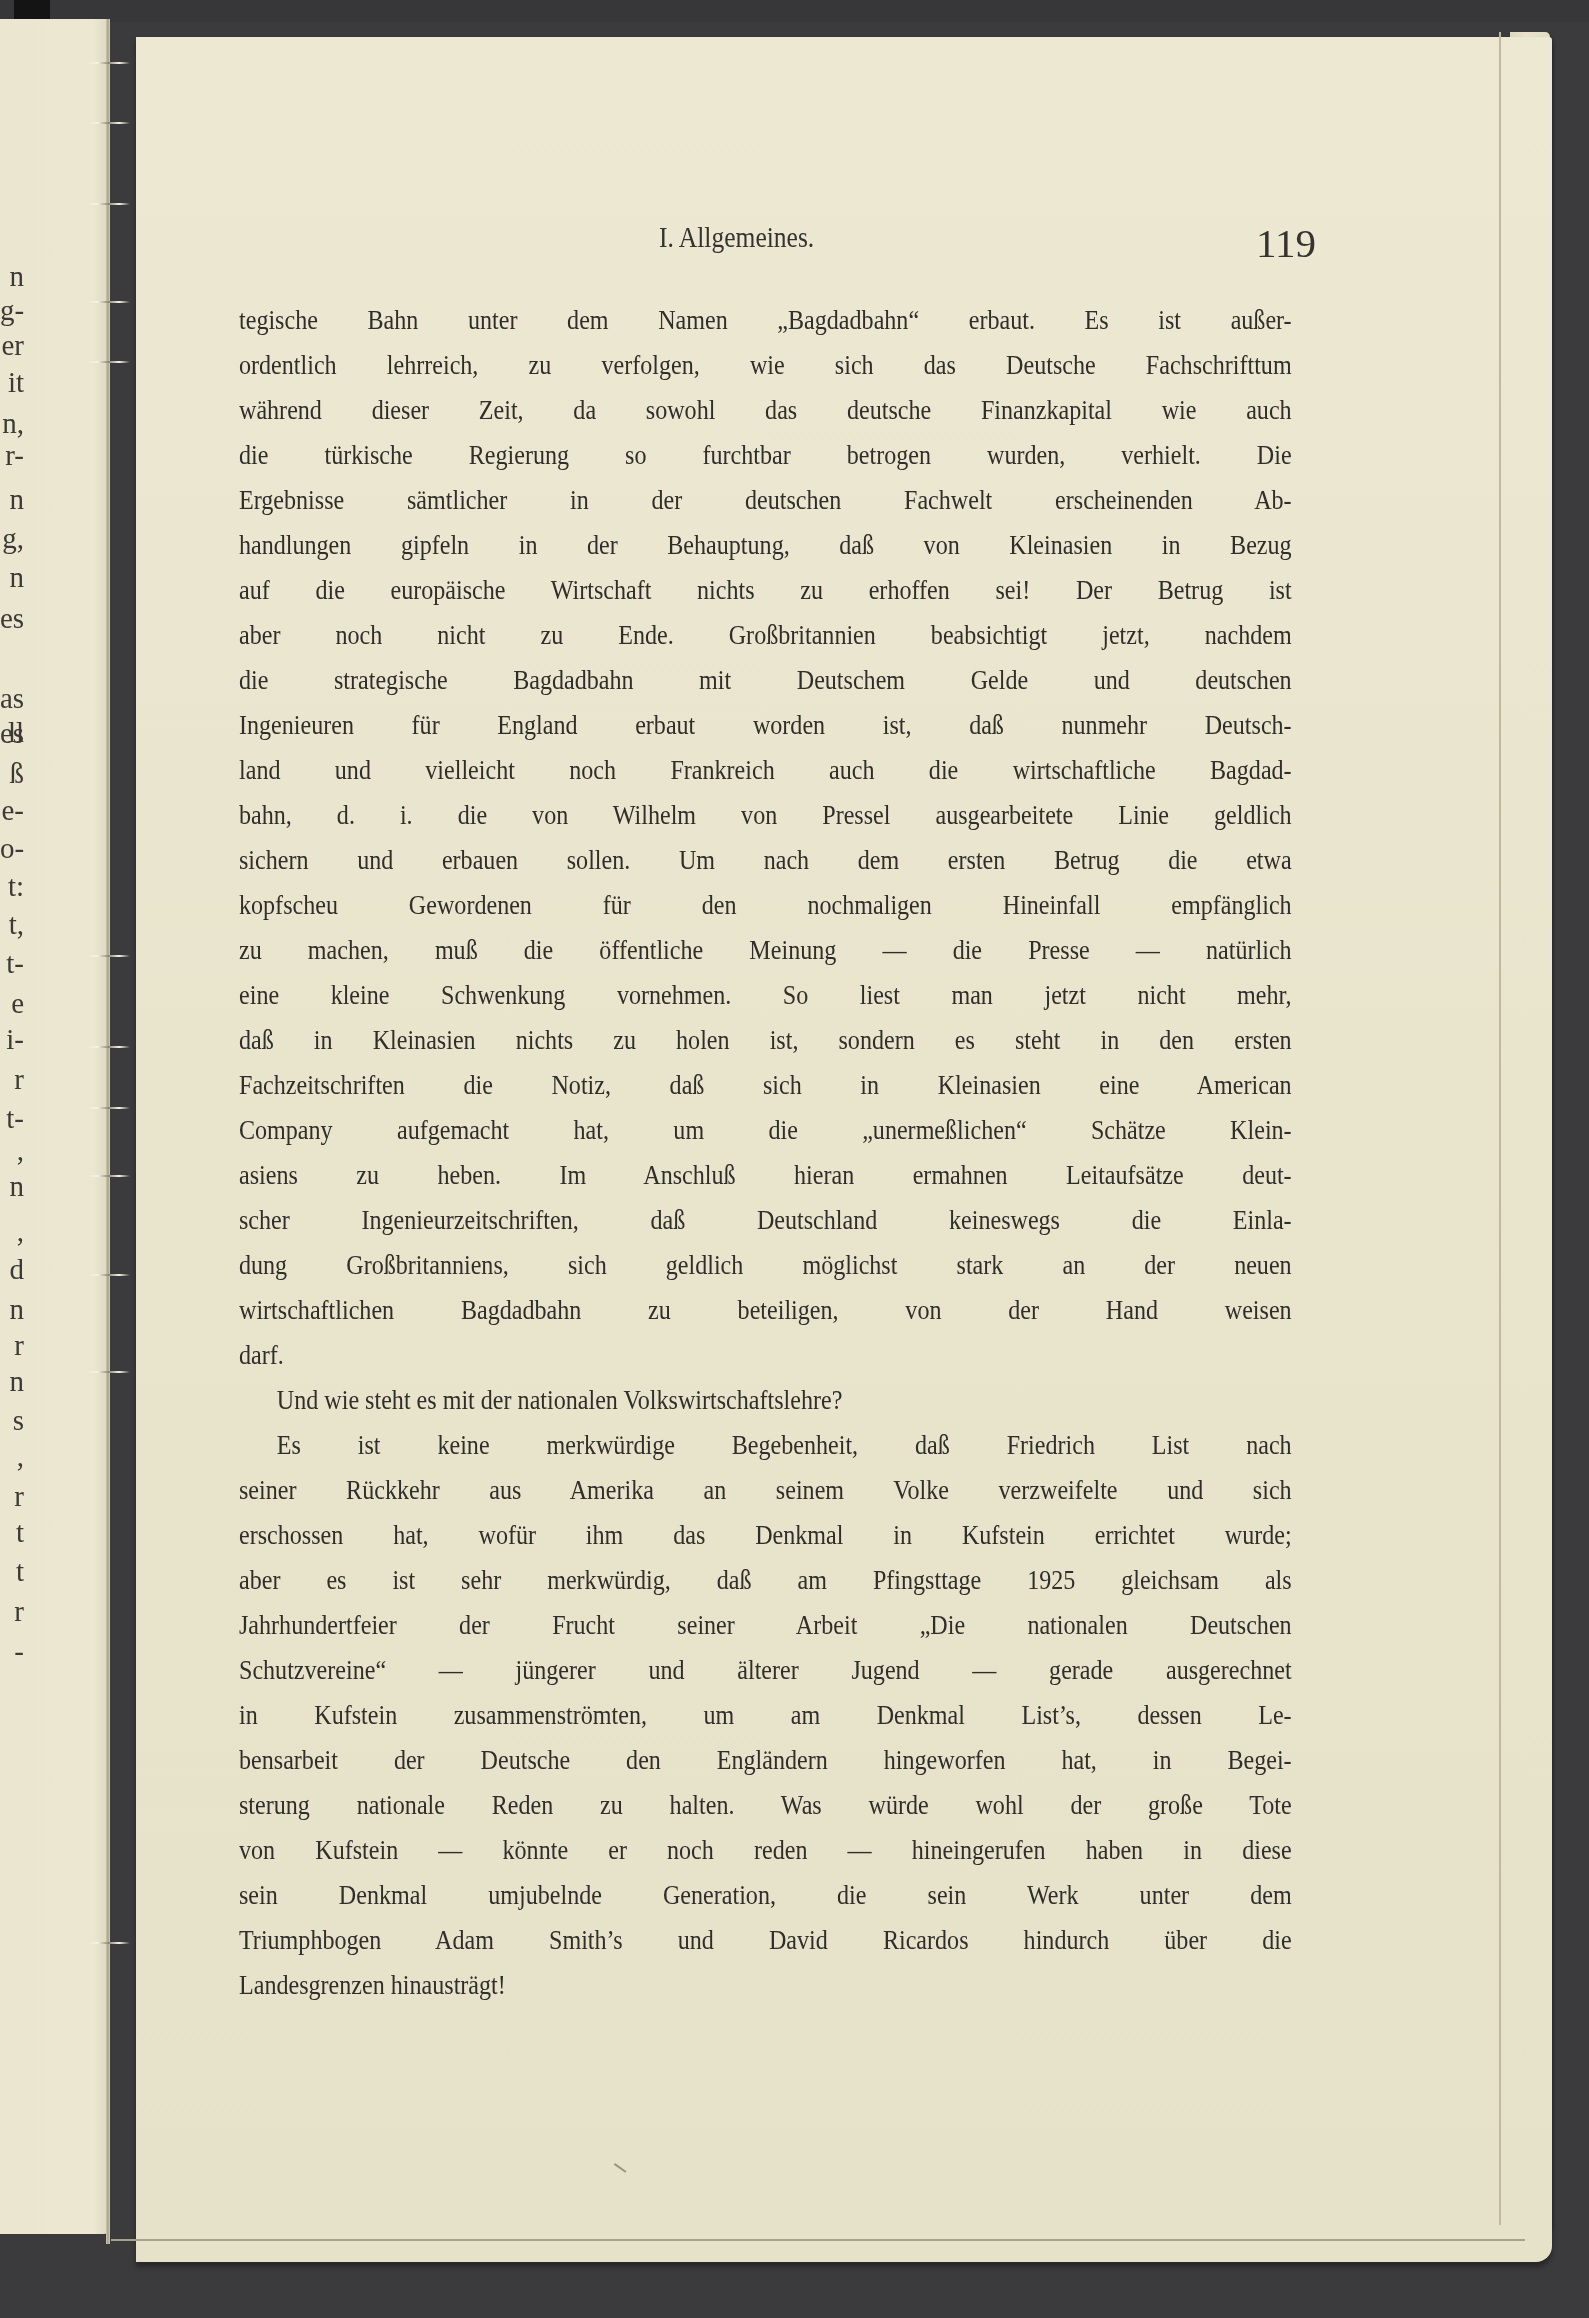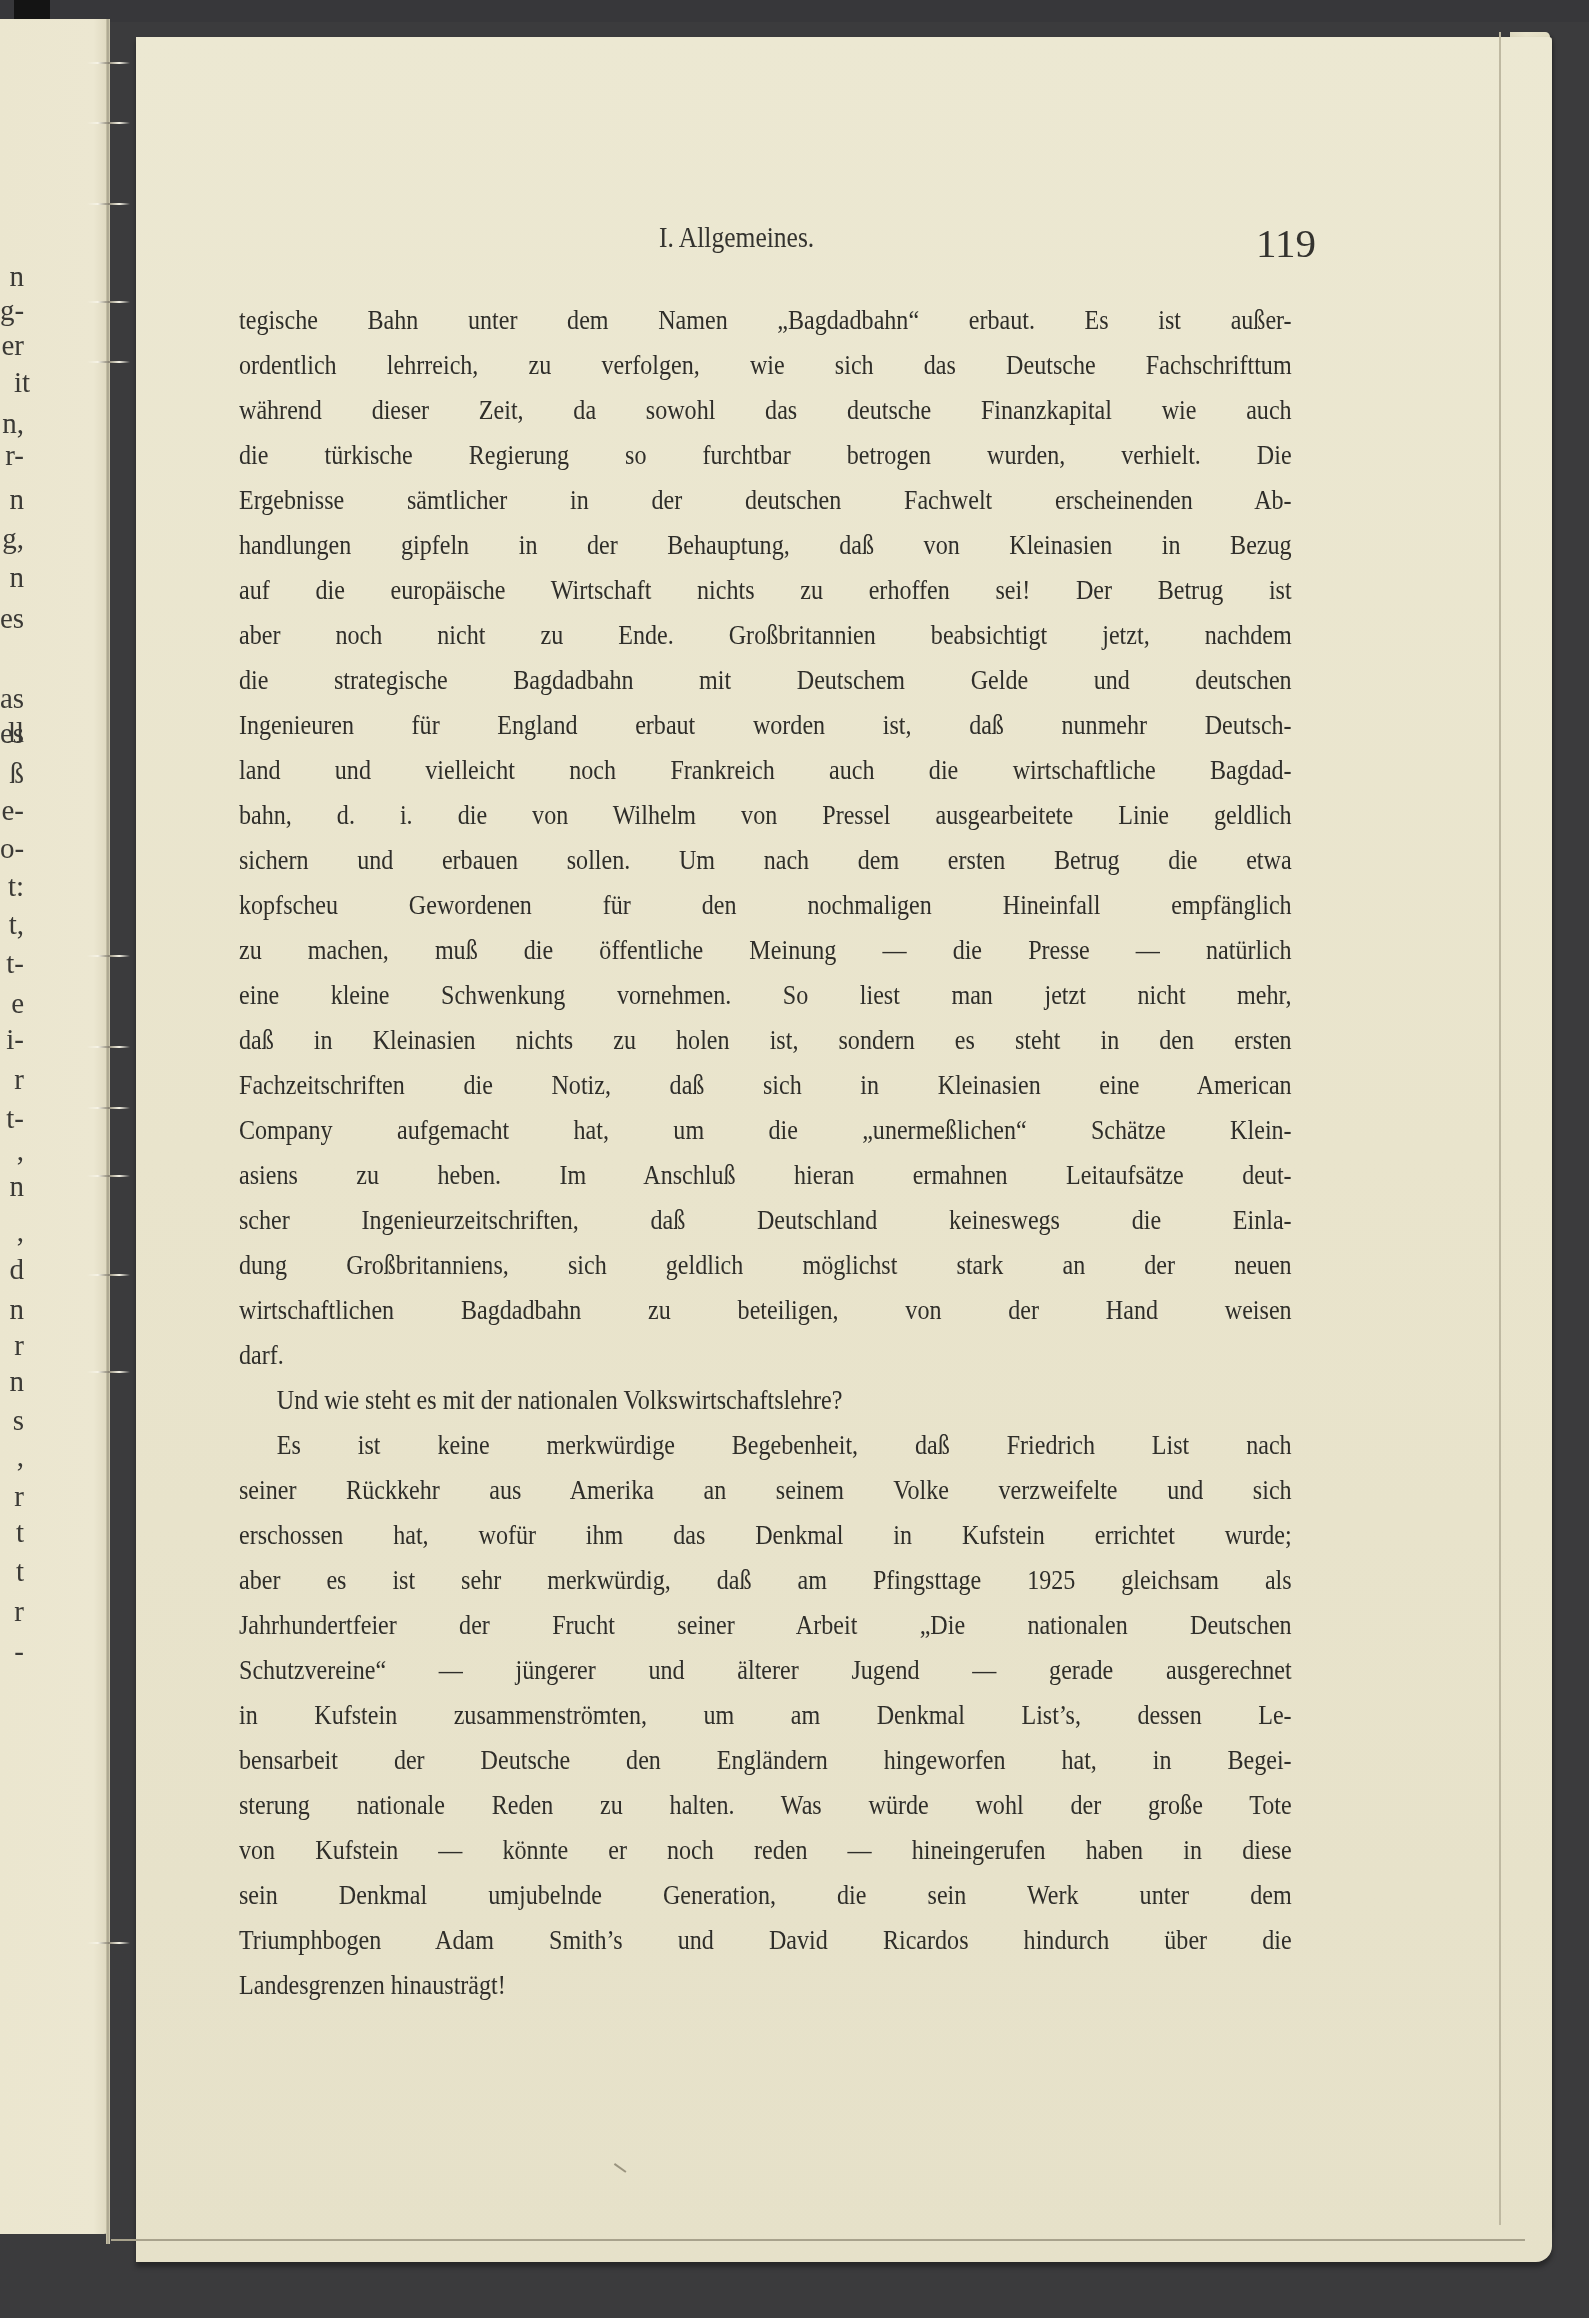--- a/index.html
+++ b/index.html
@@ -64,21 +64,21 @@
 <body>
 
 <div class="top-shadow"></div>
 <div class="spine-dark"></div>
 
 <div class="left-page">
   <div class="left-page-text" id="left-frags">
       <span class="left-frag" style="top: 243px;">n</span>
       <span class="left-frag" style="top: 277px;">g-</span>
       <span class="left-frag" style="top: 312px;">er</span>
-      <span class="left-frag" style="top: 349px; padding-left: 6px;">it</span>
+      <span class="left-frag" style="top: 349px;">it</span>
       <span class="left-frag" style="top: 390px;">n,</span>
       <span class="left-frag" style="top: 422px;">r-</span>
       <span class="left-frag" style="top: 466px;">n</span>
       <span class="left-frag" style="top: 505px;">g,</span>
       <span class="left-frag" style="top: 544px;">n</span>
       <span class="left-frag" style="top: 585px;">es</span>
       <span class="left-frag" style="top: 625px; margin-top: 40px;">as</span>
       <span class="left-frag" style="top: 699px;">ll</span>
       <span class="left-frag" style="top: 700px;">es</span>
       <span class="left-frag" style="top: 740px;">ß</span>

